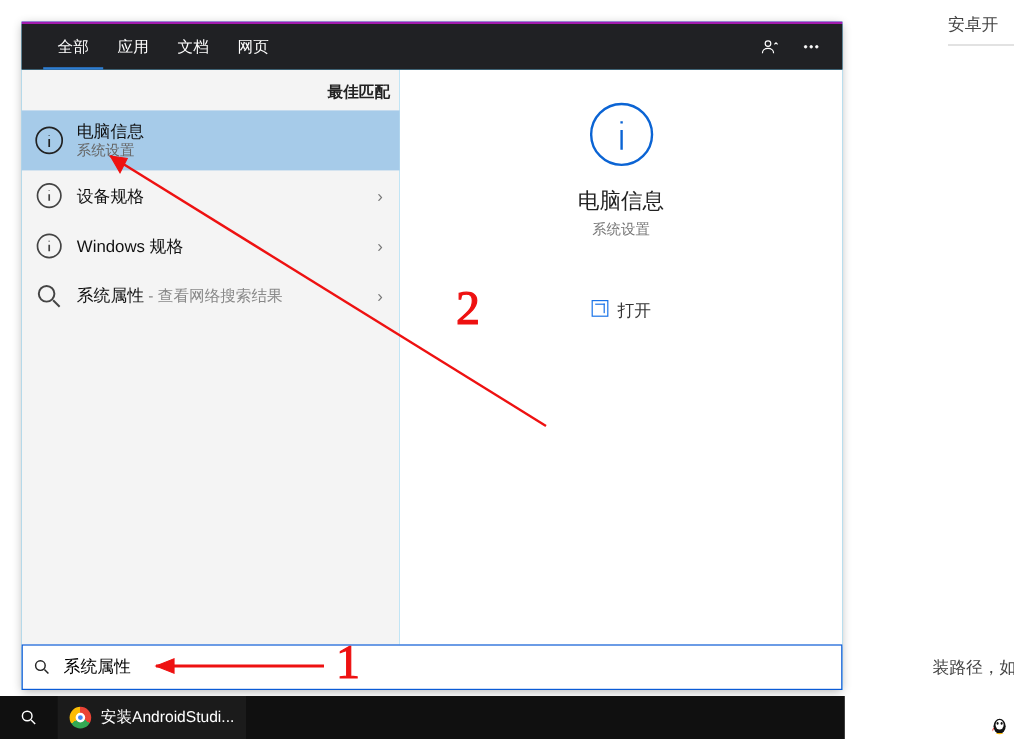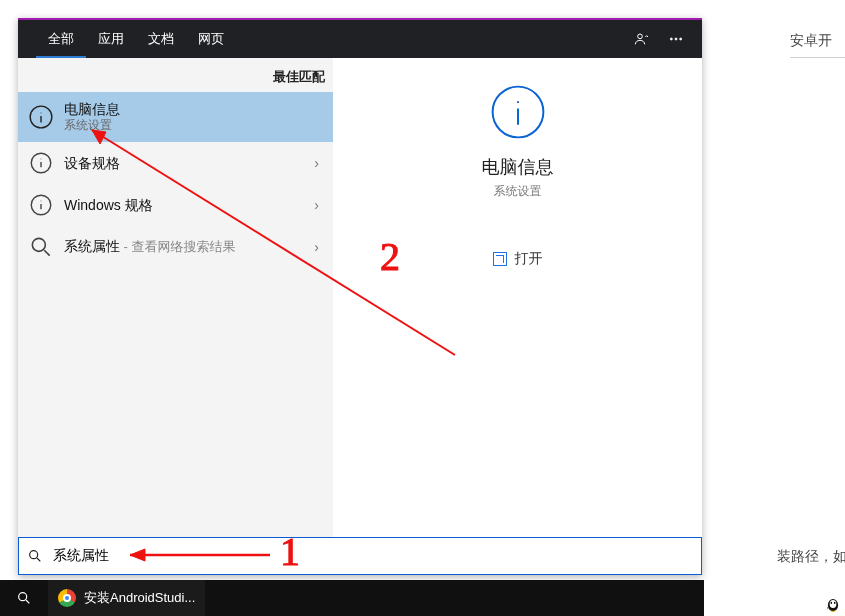--- a/index.html
+++ b/index.html
@@ -25,36 +25,36 @@
   .row-icon svg { width:26px; height:26px; }
   .row-text { display:flex; flex-direction:column; line-height:1.3; }
   .row-title { font-size:14px; color:#111; }
   .row-sub { font-size:12px; color:#666; }
   .chev { position:absolute; right:14px; top:50%; transform:translateY(-50%); color:#777; font-size:14px; }
 
   .big-icon { margin:0 auto; width:58px; height:58px; }
   .big-icon svg { width:58px; height:58px; }
   .detail-title { margin-top:14px; font-size:18px; color:#222; }
   .detail-sub  { margin-top:4px; font-size:12px; color:#777; }
-  .open-row { margin-top:50px; display:inline-flex; align-items:center; gap:8px; color:#333; font-size:14px; cursor:pointer; }
+  .open-row { margin-top:50px; display:inline-flex; gap:8px; color:#333; font-size:14px; cursor:pointer; }
   .open-row .sq { width:14px; height:14px; border:1px solid #1a73e8; position:relative; }
   .open-row .sq::after { content:''; position:absolute; inset:2px; border-top:1px solid #1a73e8; border-right:1px solid #1a73e8; }
 
   .search-bar { position:absolute; left:0; bottom:0; width:100%; height:38px; background:#fff; border:1px solid #0a5bd6; display:flex; align-items:center; padding-left:8px; }
   .search-bar svg { width:16px; height:16px; stroke:#222; fill:none; }
   .search-bar input { border:none; outline:none; font-size:14px; margin-left:10px; flex:1; background:transparent; }
 
   .taskbar { position:absolute; left:0; bottom:0; width:704px; height:36px; background:#101010; display:flex; align-items:center; color:#fff; font-size:13px; }
   .tb-search { width:48px; height:36px; display:flex; align-items:center; justify-content:center; }
   .tb-search svg { width:16px; height:16px; stroke:#fff; fill:none; }
   .tb-app { display:flex; align-items:center; gap:8px; padding:0 10px; height:36px; background:#1b1b1b; cursor:pointer; }
   .chrome { width:18px; height:18px; border-radius:50%; background:conic-gradient(#ea4335 0 33%,#34a853 33% 66%,#fbbc05 66% 100%); position:relative; }
   .chrome::after { content:''; position:absolute; inset:5px; background:#4285f4; border-radius:50%; border:2px solid #fff; }
 
-  .bg-right { position:absolute; right:0; top:28px; width:55px; font-size:14px; color:#444; line-height:1.8; }
+  .bg-right { position:absolute; right:0; top:8px; width:55px; font-size:14px; color:#444; line-height:1.8; }
   .bg-right .under { height:1px; background:#d0d0d0; margin:4px 0 12px 0; width:70px; }
   .bg-bottom { position:absolute; right:0; bottom:50px; font-size:14px; color:#444; white-space:nowrap; text-align:right; width:68px; overflow:hidden; }
   .qq { position:absolute; right:3px; bottom:3px; width:18px; height:18px; }
 
   .annotation { position:absolute; pointer-events:none; }
   .arrow-red { stroke:#e11; fill:#e11; }
   .num-red { font-family:"Comic Sans MS",cursive; font-size:40px; fill:#e11; stroke:#e11; stroke-width:1; }
 </style>
 </head>
 <body>

